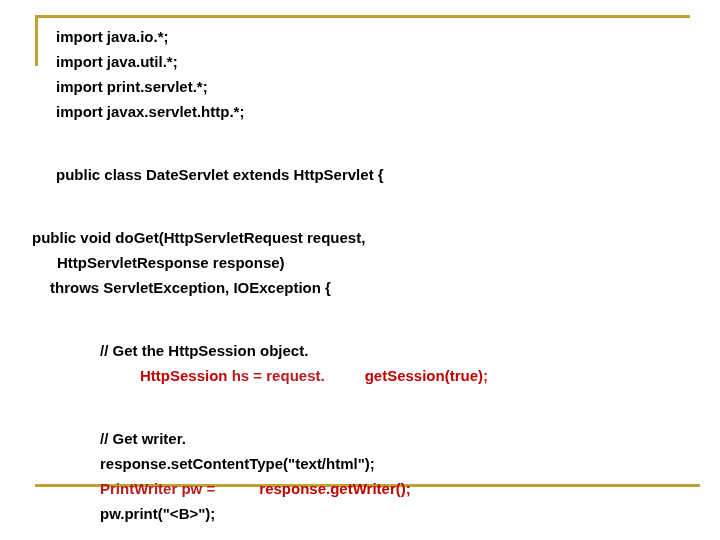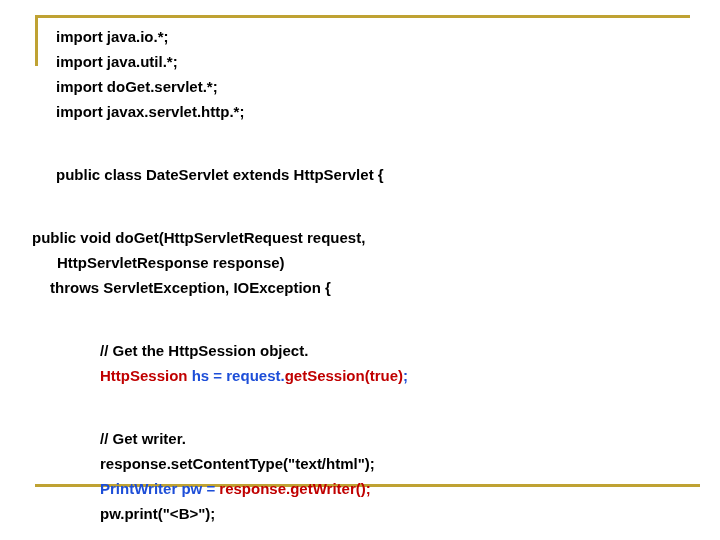--- a/index.html
+++ b/index.html
@@ -74,39 +74,40 @@
 
   
   .i0 { padding-left: 56px; }
   .i1 { padding-left: 32px; }
   .i2 { padding-left: 57px; }
   .i3 { padding-left: 50px; }
   .i4 { padding-left: 100px; }
 
   .red {
     color: #c00000;
+    margin-left: 40px;
   }
   .blk {
-    color: #1d4ed8;
+    color: #b91c1c;
   }
 </style>
 </head>
 <body>
 
 <div id="slide">
 
   <div class="rule-top"></div>
   <div class="rule-left"></div>
   <div class="rule-bottom"></div>
 
   <div id="code">
 
     <div class="line i0">import java.io.*;</div>
     <div class="line i0">import java.util.*;</div>
-    <div class="line i0">import doGet.servlet.*;</div>
+    <div class="line i0">import print.servlet.*;</div>
     <div class="line i0">import javax.servlet.http.*;</div>
 
     <div class="blank"></div>
     <div class="blank-half"></div>
 
     <div class="line i0">public class DateServlet extends HttpServlet {</div>
 
     <div class="blank"></div>
     <div class="blank-half"></div>
 

